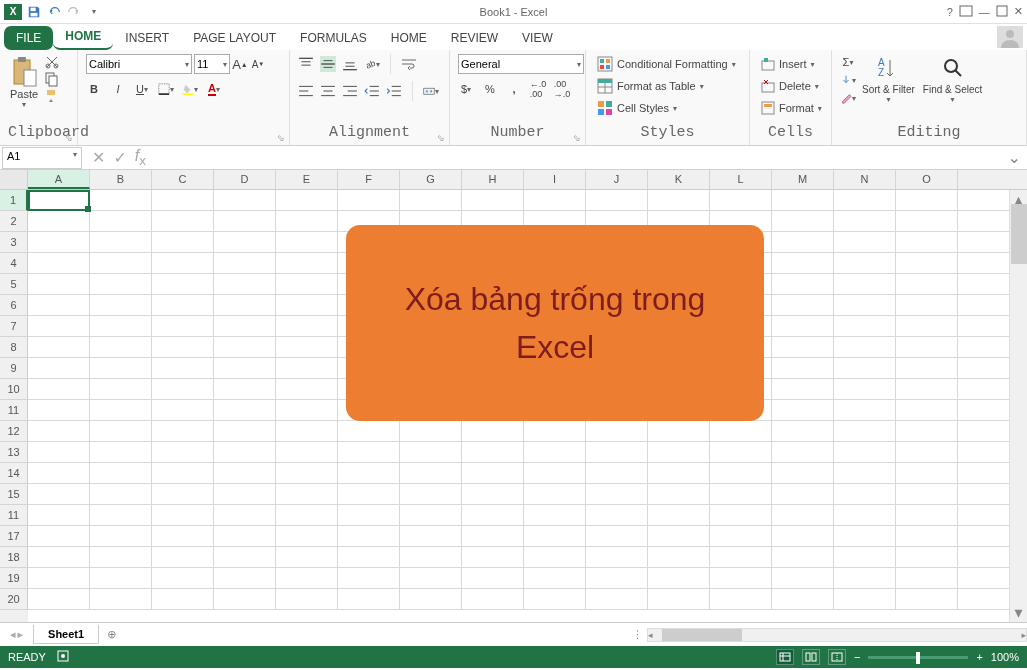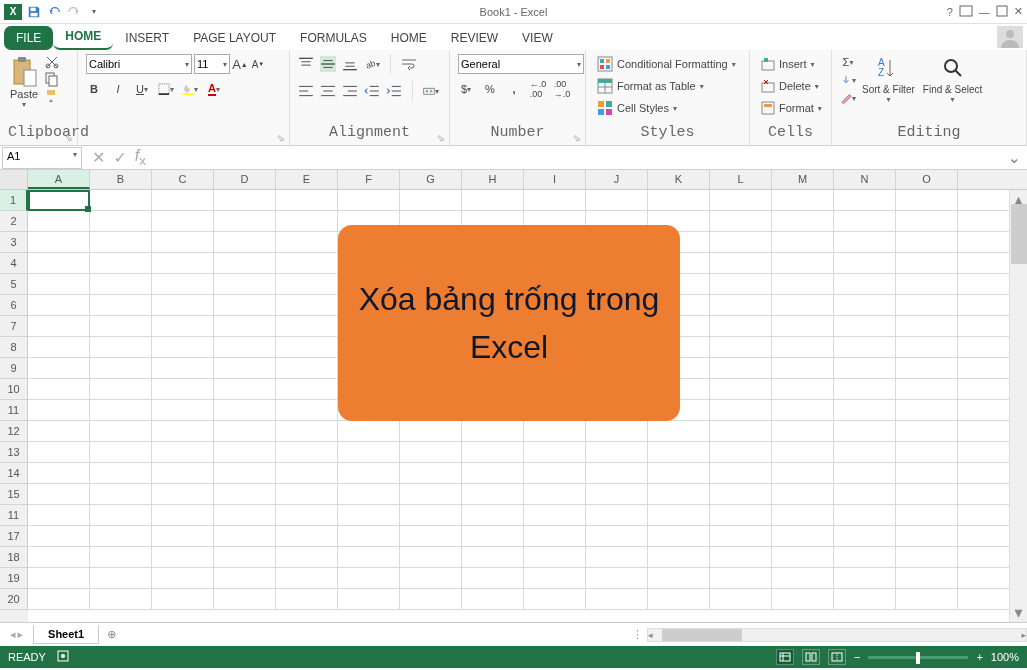--- a/index.html
+++ b/index.html
@@ -38,21 +38,21 @@
 .ch.active{background:#d9f0e4;border-bottom:2px solid #217346;}
 .grid-body{display:flex;height:432px;}
 .row-headers{width:28px;background:#f0f0f0;}
 .rh{height:21px;border-bottom:1px solid #d4d4d4;border-right:1px solid #ccc;text-align:center;font-size:11px;color:#555;line-height:20px;}
 .rh.active{background:#d9f0e4;border-right:2px solid #217346;}
 .cells{position:relative;flex:1;}
 .cell-row{height:21px;border-bottom:1px solid #d9d9d9;display:flex;}
 .cell{width:62px;border-right:1px solid #d9d9d9;}
 .active-cell{position:absolute;top:0;left:0;width:62px;height:21px;border:2px solid #217346;pointer-events:none;}
 .active-cell::after{content:"";position:absolute;right:-3px;bottom:-3px;width:6px;height:6px;background:#217346;}
-.overlay-box{position:absolute;left:310px;top:35px;width:342px;height:196px;background:#ED7D31;border-radius:14px;display:flex;align-items:center;justify-content:center;text-align:center;color:#0f172a;font-size:32px;padding:20px;line-height:1.5;}
+.overlay-box{position:absolute;left:318px;top:35px;width:418px;height:196px;background:#ED7D31;border-radius:14px;display:flex;align-items:center;justify-content:center;text-align:center;color:#7f1d1d;font-size:32px;padding:20px;line-height:1.5;}
 .vscroll{position:absolute;right:0;top:20px;width:18px;bottom:0;background:#f0f0f0;border-left:1px solid #ddd;}
 .sheet-tabs{height:24px;background:#fff;border-top:1px solid #ccc;display:flex;align-items:center;font-size:11px;}
 .st-nav{display:flex;gap:2px;padding:0 10px;color:#aaa;}
 .st-tab{padding:3px 14px;border:1px solid #ccc;border-top:none;background:#fff;font-weight:600;}
 .st-add{padding:3px 8px;color:#888;}
 .hscroll-area{flex:1;display:flex;justify-content:flex-end;align-items:center;}
 .hscroll{width:380px;height:14px;background:#f0f0f0;border:1px solid #ddd;display:flex;align-items:center;position:relative;}
 .hscroll-thumb{width:80px;height:12px;background:#cdcdcd;position:absolute;left:14px;}
 .statusbar{height:22px;background:#217346;color:#fff;display:flex;align-items:center;font-size:11px;padding:0 8px;justify-content:space-between;}
 .sb-right{display:flex;align-items:center;gap:8px;}

